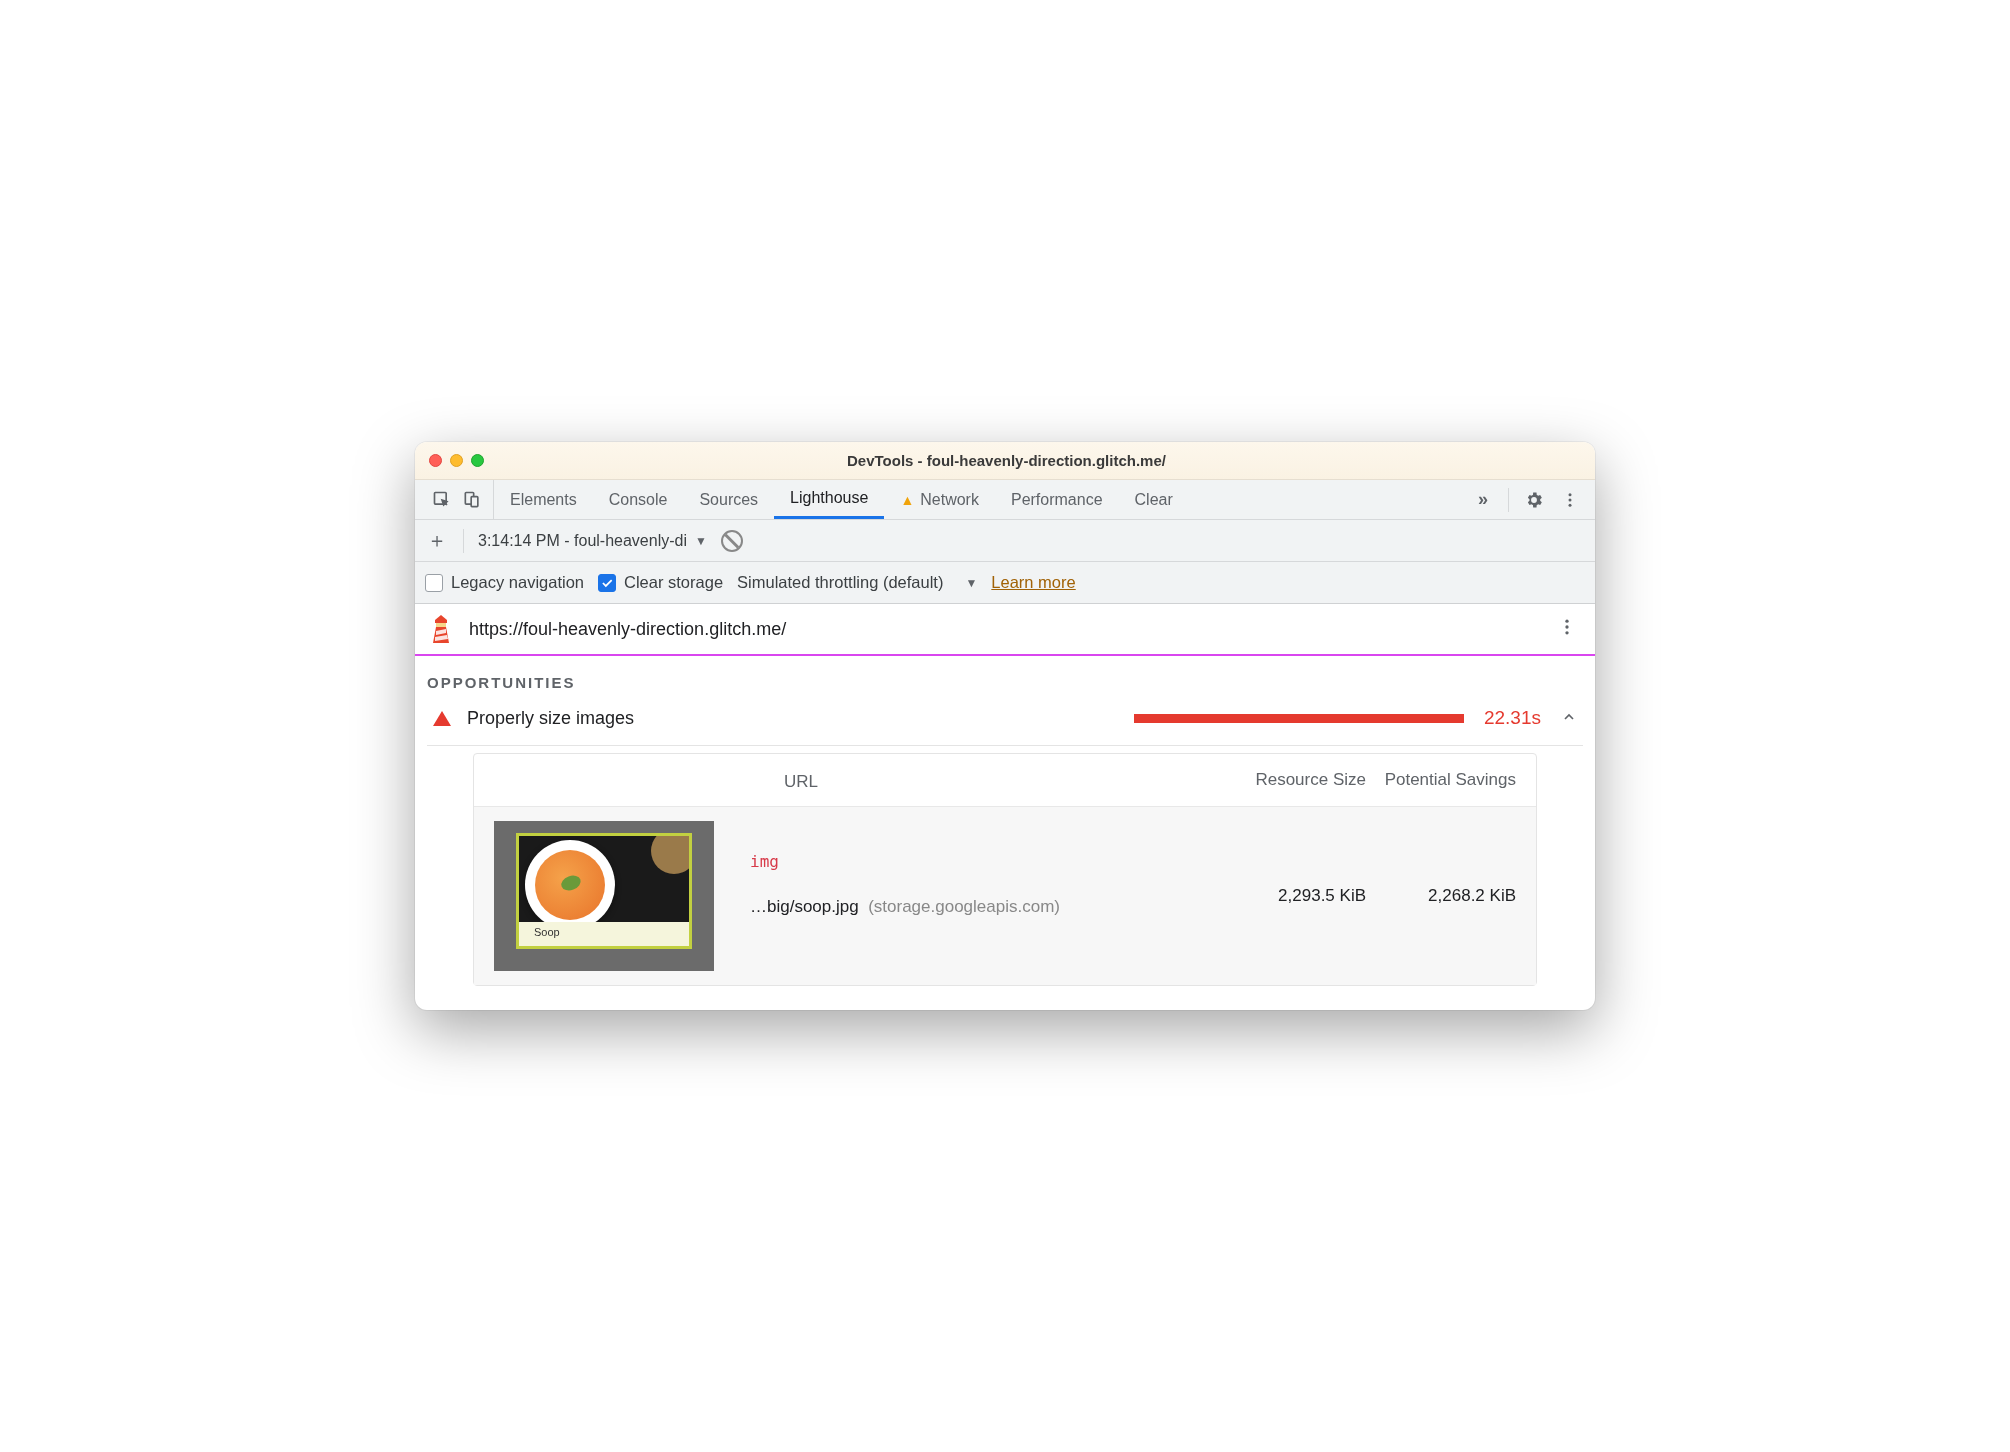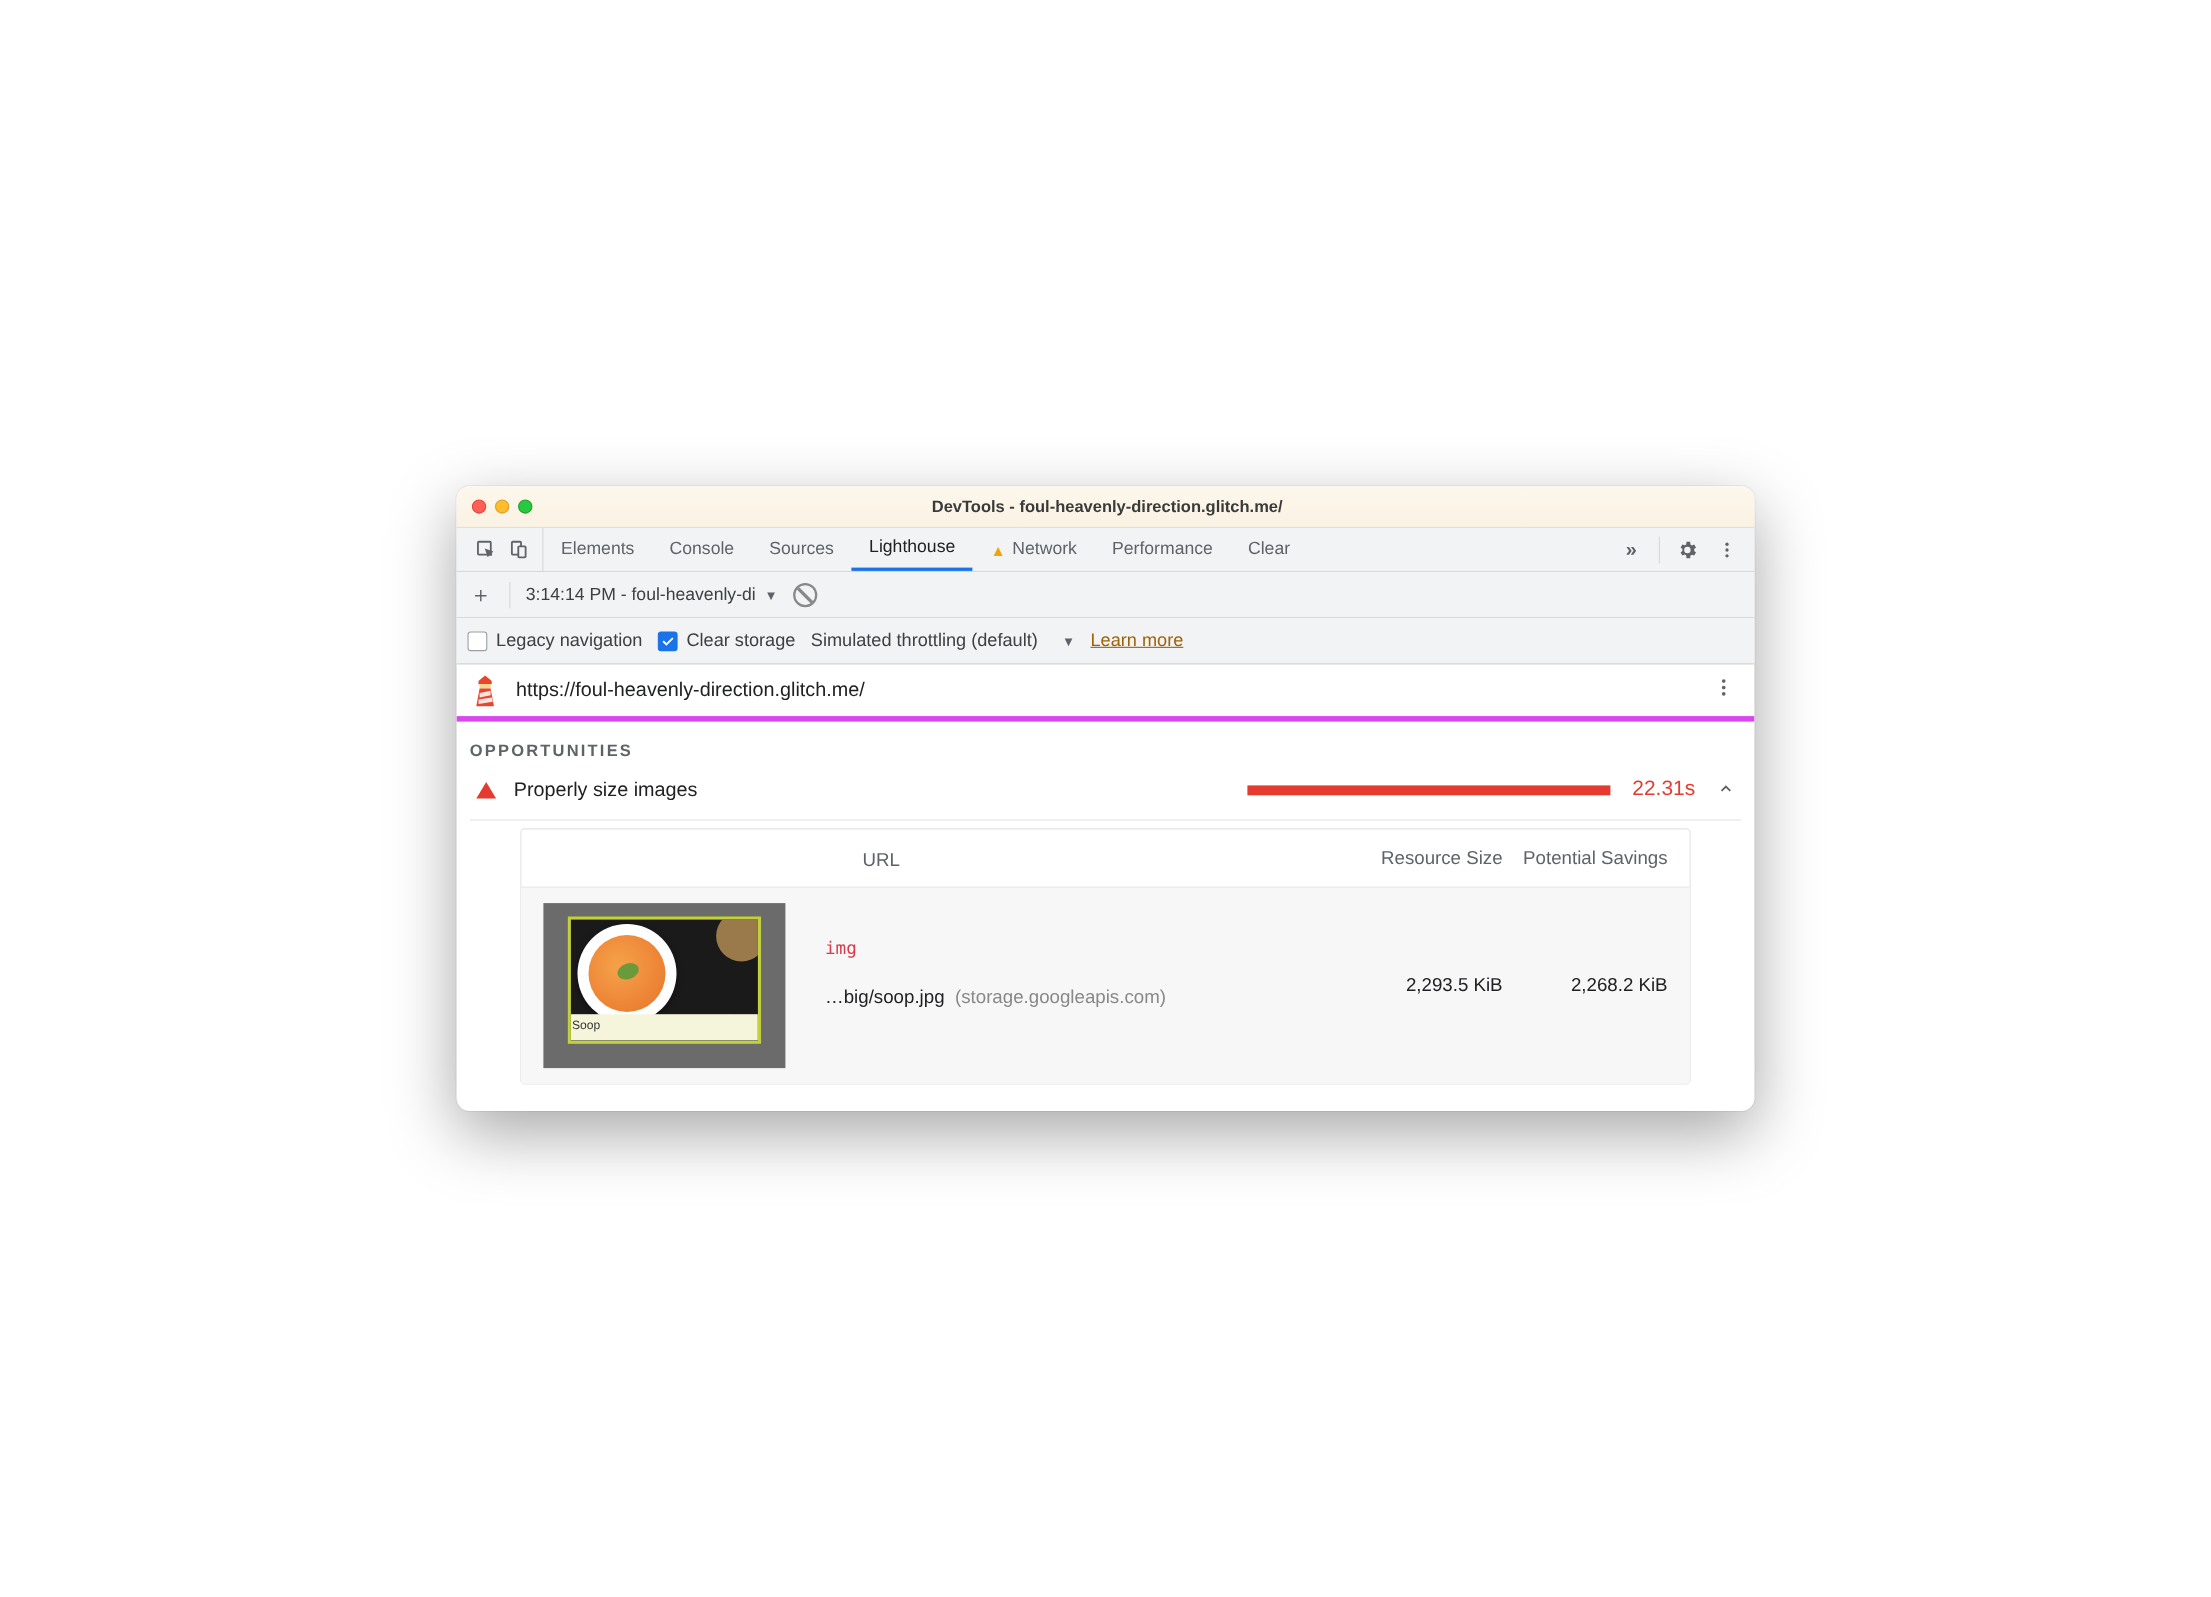--- a/index.html
+++ b/index.html
@@ -81,21 +81,21 @@
   }
   .checkbox { width:18px; height:18px; border:1.5px solid #9aa0a6; border-radius:3px; background:#fff; display:inline-flex; align-items:center; justify-content:center; }
   .checkbox.checked { background:#1a73e8; border-color:#1a73e8; color:#fff; }
   .checkbox.checked svg { width:14px; height:14px; }
   .opt { display:flex; align-items:center; gap:8px; cursor:pointer; }
   .learn-link { text-decoration: underline; color:#a16207; cursor:pointer; }
   .dropdown-caret { font-size:12px; color:#5f6368; }
   
   .url-row {
     height: 52px;
-    border-bottom: 5px solid #d946ef;
+    border-bottom: 2px solid #d946ef;
     display:flex;
     align-items:center;
     padding: 0 12px;
     gap: 14px;
     font-size: 18px;
     color:#202124;
   }
   .lh-icon { width:28px; height:32px; position:relative; }
   .lh-icon svg { width:100%; height:100%; }
   .kebab { margin-left:auto; color:#5f6368; cursor:pointer; padding:6px; }
@@ -118,21 +118,21 @@
   .th-url { flex:1; display:flex; align-items:flex-end; padding-left:290px; }
   .th-col { width:150px; text-align:right; line-height:1.4; }
   .trow { display:flex; align-items:center; padding: 14px 20px; background:#f7f7f7; border-top:1px solid #e8e8e8; }
   .thumb-wrap { width:220px; height:150px; background:#6b6b6b; position:relative; }
   .thumb-inner { position:absolute; left:22px; top:12px; right:22px; bottom:22px; border:3px solid #c2d040; background:#1a1a1a; overflow:hidden; }
   .bowl { position:absolute; width:90px; height:90px; border-radius:50%; background:#fff; top:4px; left:6px; box-shadow:0 2px 6px rgba(0,0,0,0.4); }
   .soup { position:absolute; width:70px; height:70px; border-radius:50%; background: radial-gradient(circle at 40% 40%, #f5a24a, #e8732a); top:10px; left:10px; }
   .herb { position:absolute; width:20px; height:14px; background:#6a9a3a; border-radius:50%; top:36px; left:36px; transform:rotate(-20deg); }
   .leaf { position:absolute; width:30px; height:20px; background:#4a7a2a; border-radius:50% 50% 50% 0; bottom:2px; right:6px; transform:rotate(30deg); }
   .bread { position:absolute; width:46px; height:46px; background:#9a7a4a; border-radius:50%; top:-8px; right:-8px; }
-  .caption-strip { position:absolute; bottom:0; left:0; right:0; height:24px; background:#f5f5dc; color:#333; font-size:11px; padding:4px 1px; }
+  .caption-strip { position:absolute; bottom:0; left:0; right:0; height:24px; background:#f5f5dc; color:#333; font-size:11px; padding:4px 15px; }
   .tag { font-family: "SF Mono", Menlo, monospace; color:#d73a49; font-size:16px; padding-left:36px; align-self:flex-start; padding-top:4px; }
   .url-cell { flex:1; display:flex; flex-direction:column; justify-content:center; padding-left:36px; }
   .url-text { font-size:17px; color:#202124; }
   .url-host { color:#888; }
   .td-col { width:150px; text-align:right; font-size:17px; color:#202124; }
 </style>
 </head>
 <body>
 
 <div class="window">

